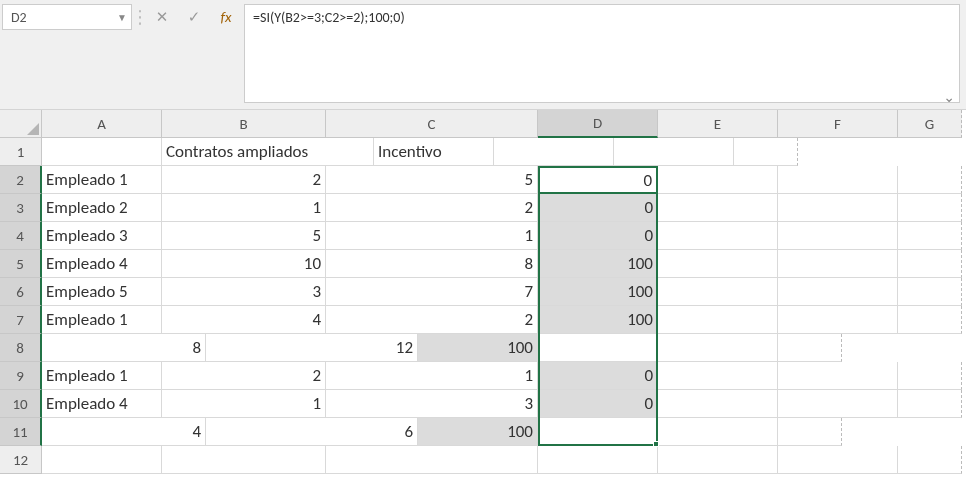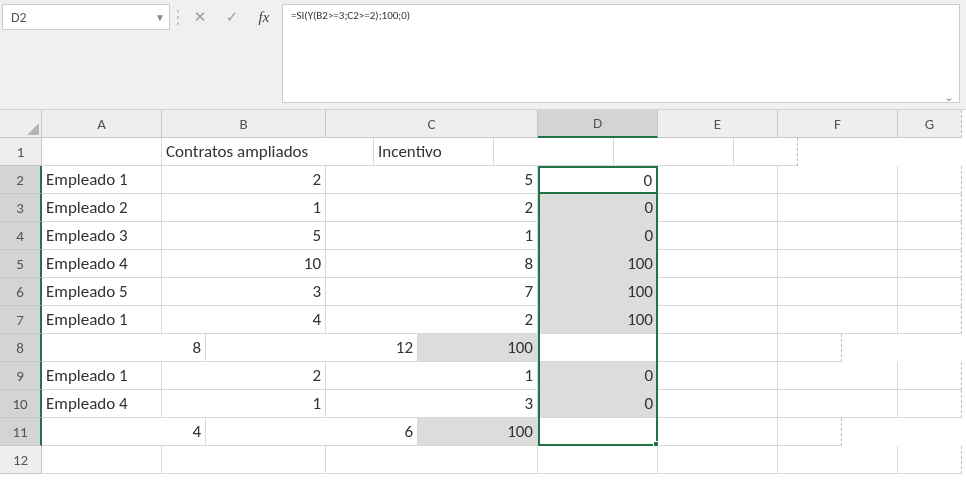--- a/index.html
+++ b/index.html
@@ -14,21 +14,21 @@
       user-select: none;
     }
     .formula-bar {
       display: flex;
       align-items: flex-start;
       background: #f0f0f0;
       height: 110px;
       border-bottom: 1px solid #d4d4d4;
     }
     .name-box {
-      width: 168px;
+      width: 130px;
       height: 26px;
       background: #fff;
       border: 1px solid #ccc;
       margin: 4px 2px;
       display: flex;
       align-items: center;
       padding: 0 8px;
       font-size: 14px;
       color: #555;
       position: relative;
@@ -53,29 +53,29 @@
     .fb-btn {
       width: 32px;
       height: 26px;
       margin-top: 4px;
       display: flex;
       align-items: center;
       justify-content: center;
       font-size: 15px;
       color: #999;
     }
-    .fb-btn.fx { font-style: italic; color: #404040; font-family: Liberation Serif, serif; }
+    .fb-btn.fx { font-style: italic; color: #a16207; }
     .formula-display {
       flex: 1;
       background: #fff;
       border: 1px solid #ccc;
       margin: 4px 6px 6px 2px;
       padding: 4px 8px;
       height: calc(100% - 10px);
-      font-size: 11px;
+      font-size: 14px;
       color: #333;
       position: relative;
     }
     .formula-expand {
       position: absolute;
       right: 0;
       bottom: -2px;
       width: 20px;
       height: 14px;
       display: flex;

